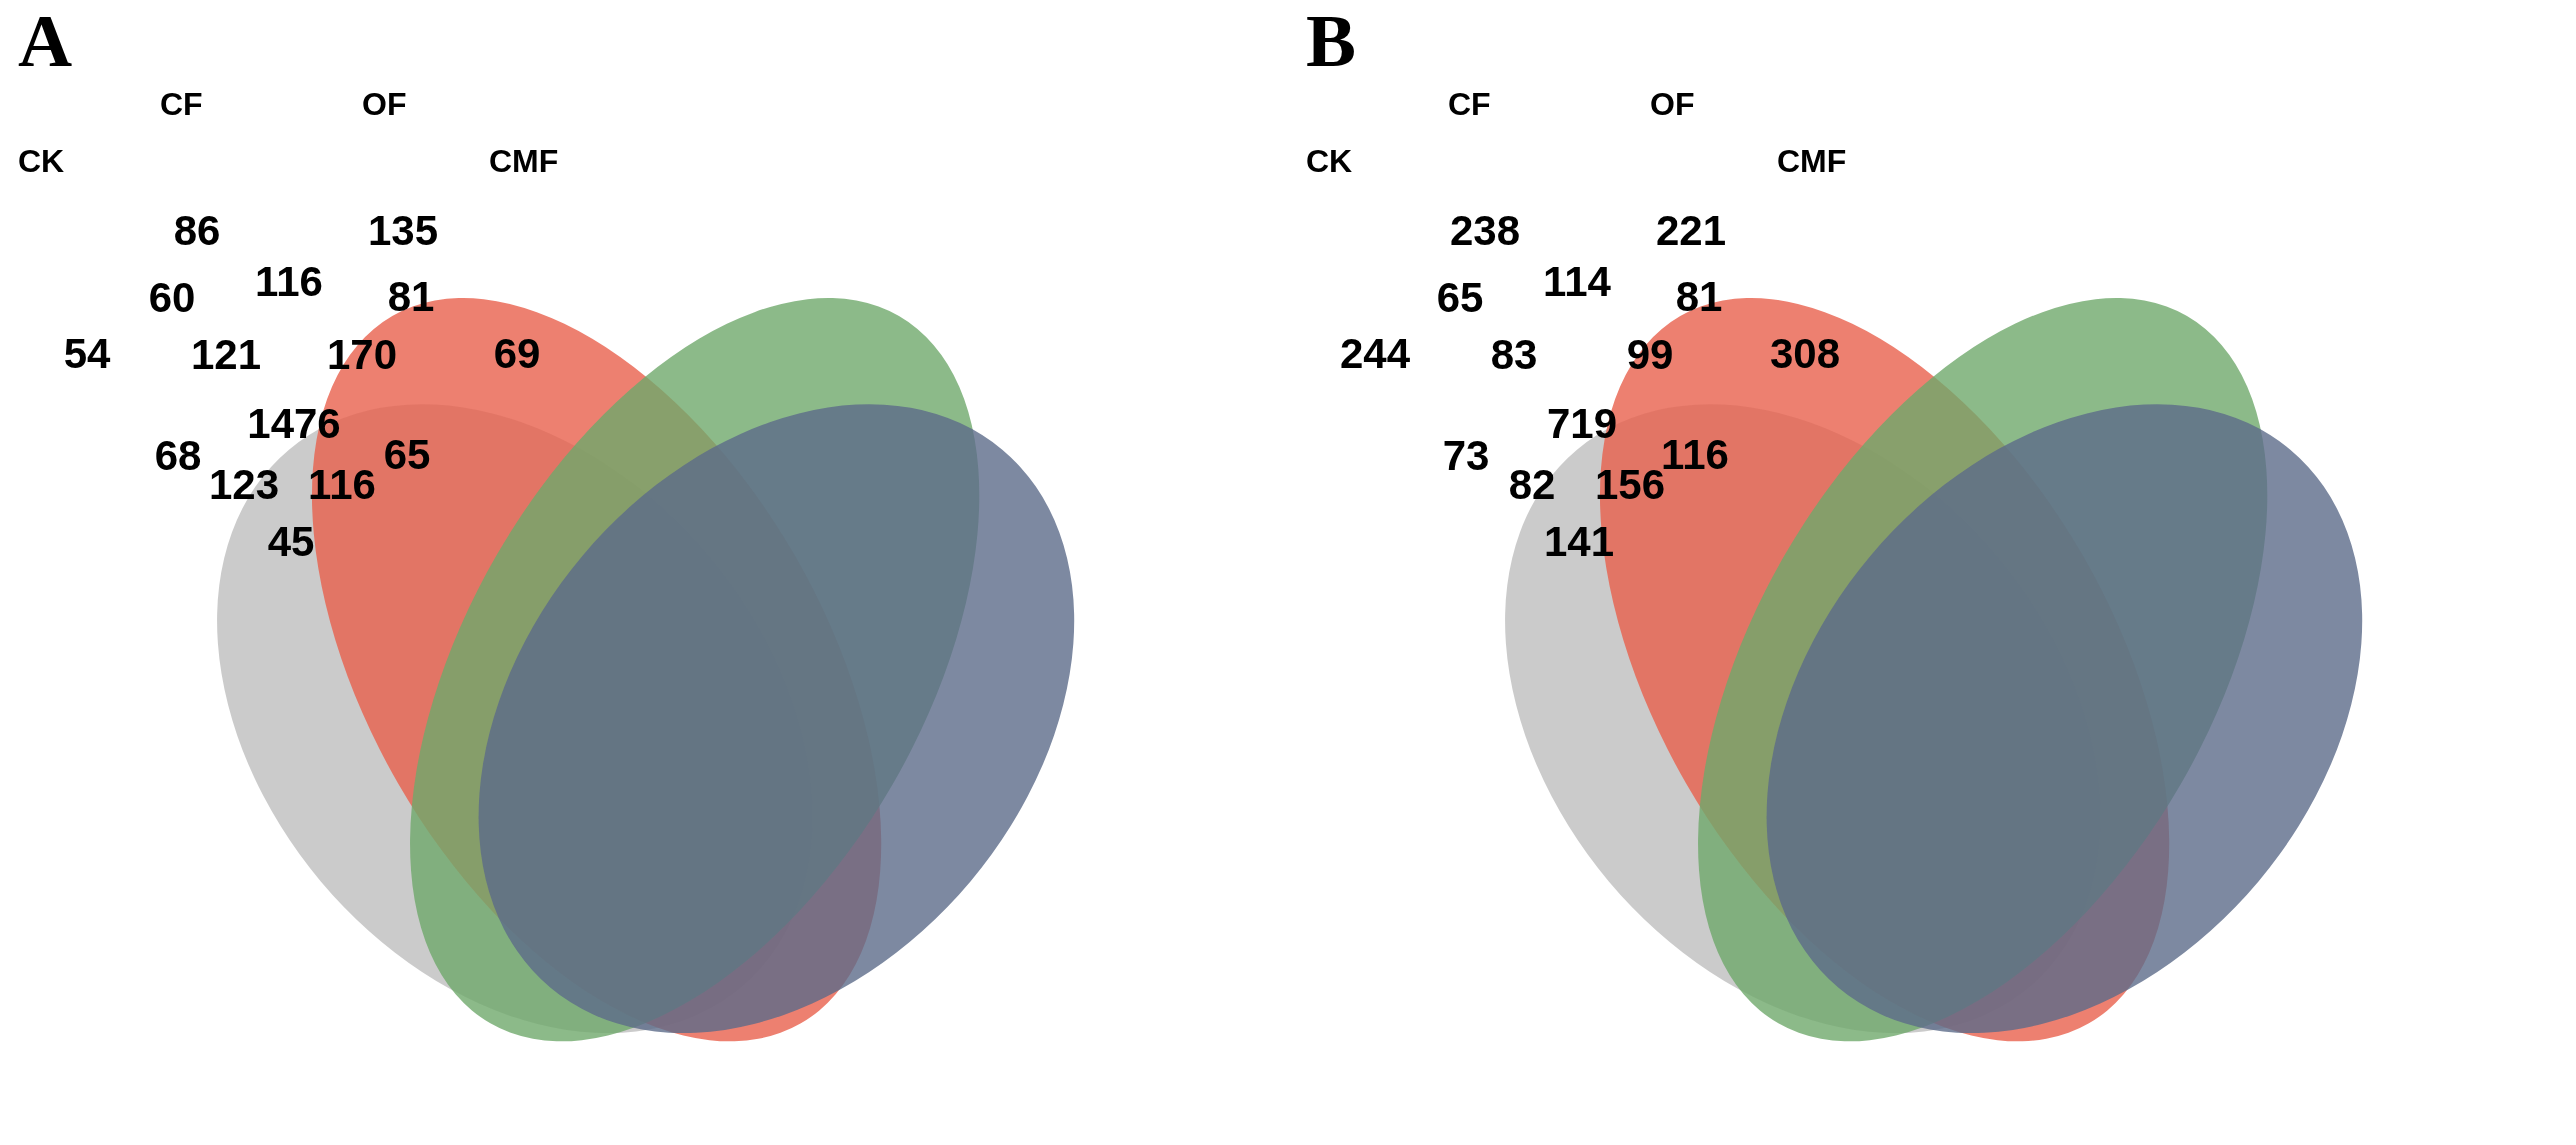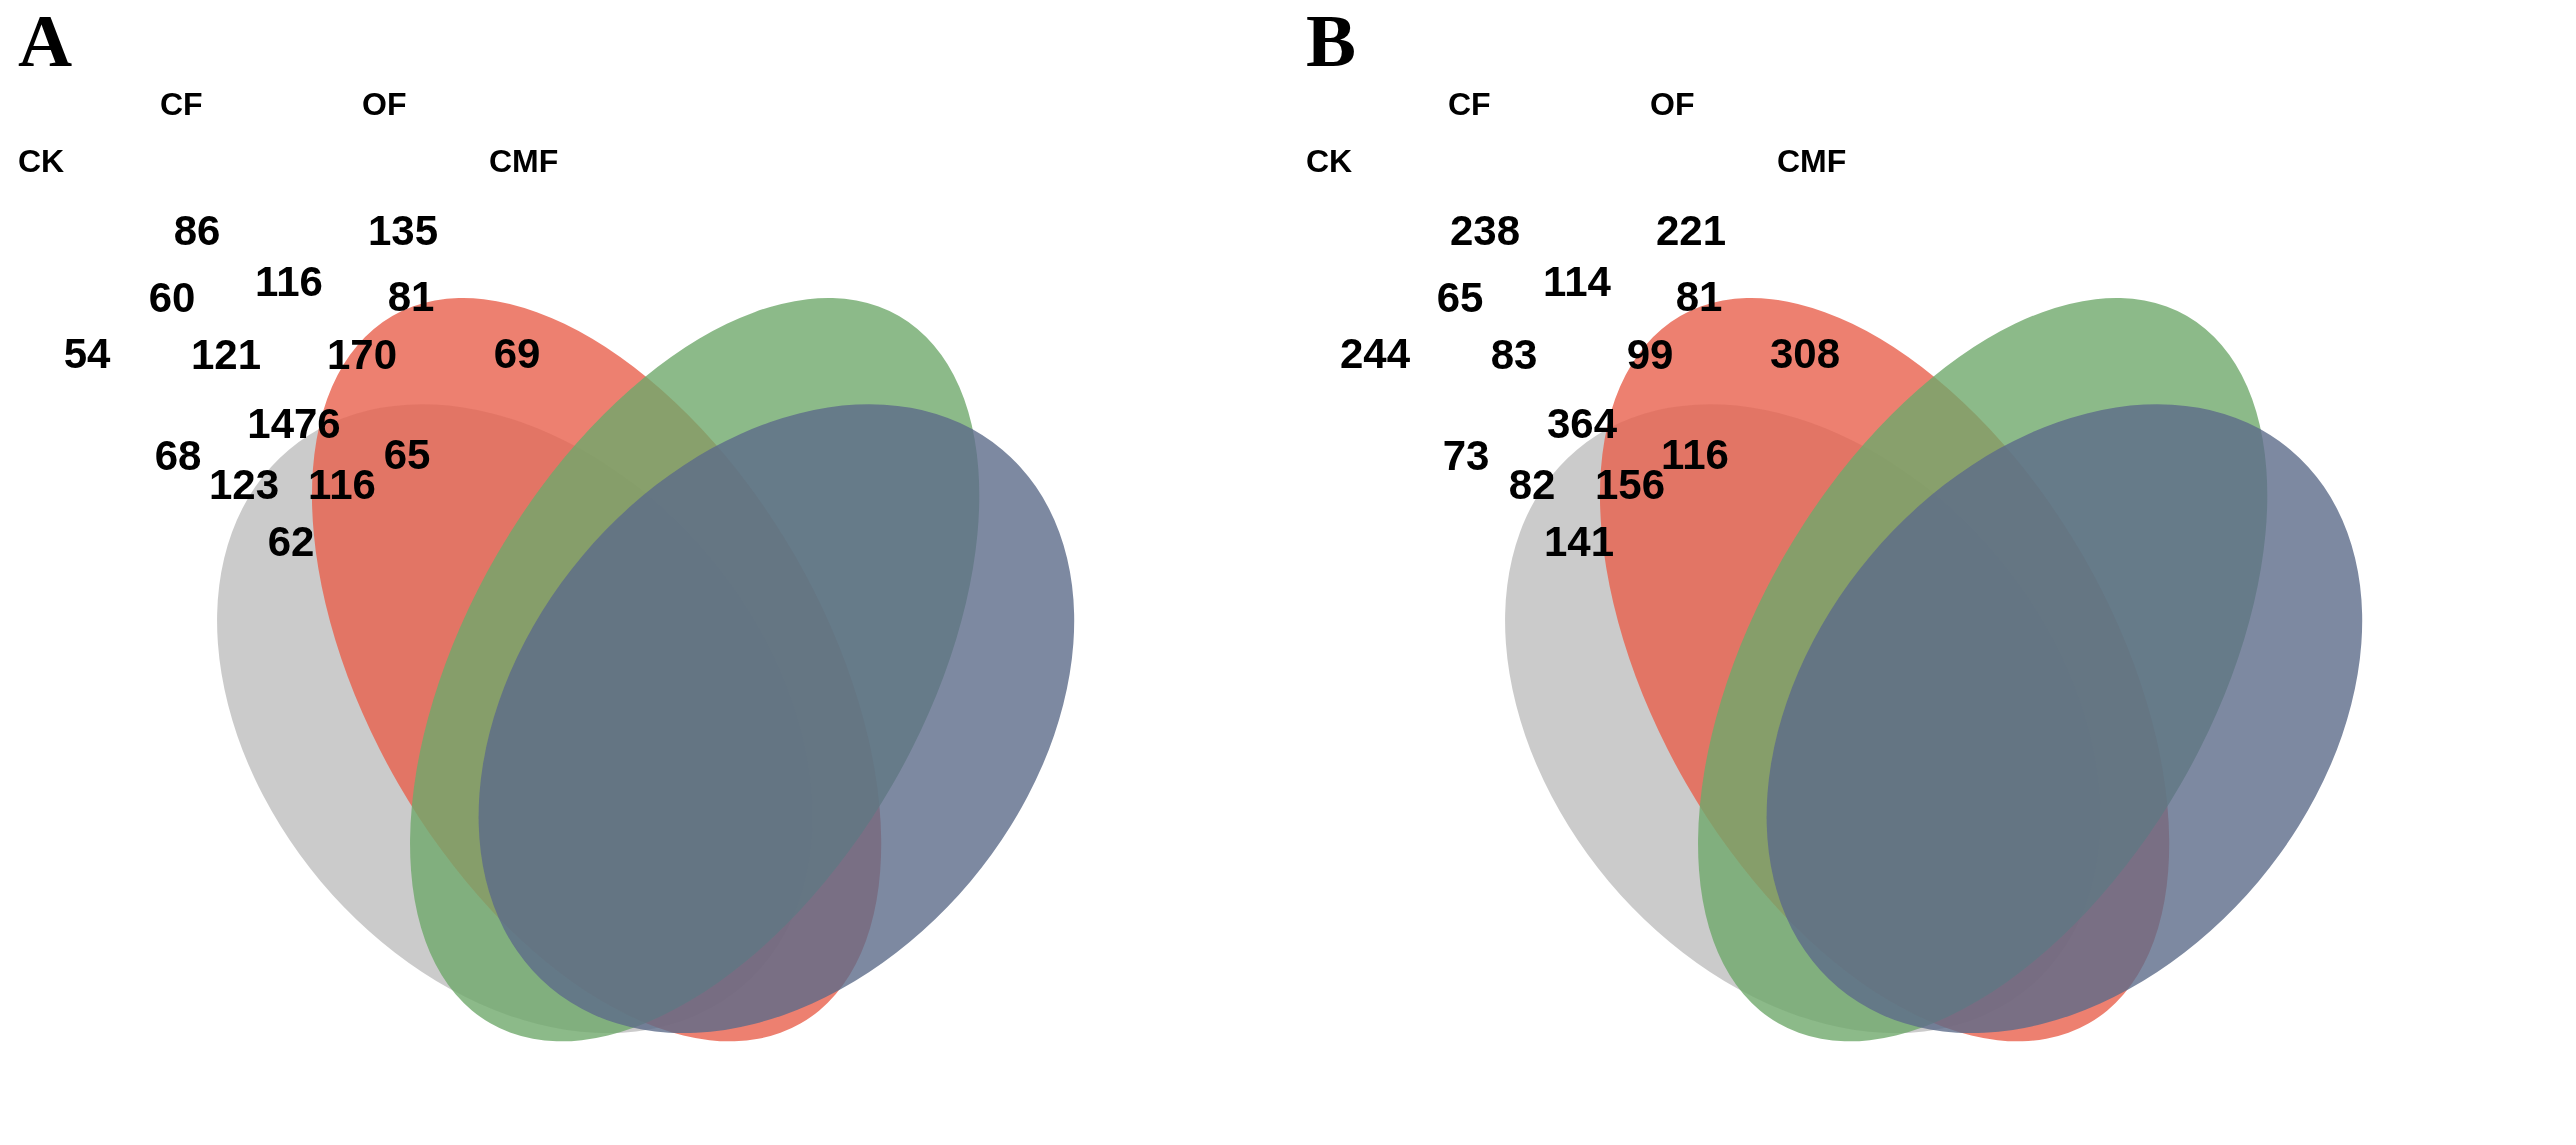--- a/index.html
+++ b/index.html
@@ -107,21 +107,21 @@
     <div class="count" style="left:172px;  top:251px;">60</div>
     <div class="count" style="left:289px;  top:235px;">116</div>
     <div class="count" style="left:411px;  top:250px;">81</div>
     <div class="count" style="left:226px;  top:308px;">121</div>
     <div class="count" style="left:362px;  top:308px;">170</div>
     <div class="count" style="left:294px;  top:377px;">1476</div>
     <div class="count" style="left:178px;  top:409px;">68</div>
     <div class="count" style="left:407px;  top:408px;">65</div>
     <div class="count" style="left:244px;  top:438px;">123</div>
     <div class="count" style="left:342px;  top:438px;">116</div>
-    <div class="count" style="left:291px;  top:495px;">62</div>
+    <div class="count" style="left:291px;  top:495px;">45</div>
   </div>
 </div>
 
 <div class="panel" id="panel-b">
 
   <div class="panel-letter">B</div>
 
   <div class="venn-stage">
     <svg class="venn-svg" viewBox="0 0 1576 1402" preserveAspectRatio="none">
       <g style="mix-blend-mode:multiply;">
@@ -139,21 +139,21 @@
 
     <div class="count" style="left:87px;  top:307px;">244</div>
     <div class="count" style="left:197px;  top:184px;">238</div>
     <div class="count" style="left:403px;  top:184px;">221</div>
     <div class="count" style="left:517px;  top:307px;">308</div>
     <div class="count" style="left:172px;  top:251px;">65</div>
     <div class="count" style="left:289px;  top:235px;">114</div>
     <div class="count" style="left:411px;  top:250px;">81</div>
     <div class="count" style="left:226px;  top:308px;">83</div>
     <div class="count" style="left:362px;  top:308px;">99</div>
-    <div class="count" style="left:294px;  top:377px;">364</div>
+    <div class="count" style="left:294px;  top:377px;">719</div>
     <div class="count" style="left:178px;  top:409px;">73</div>
     <div class="count" style="left:407px;  top:408px;">116</div>
     <div class="count" style="left:244px;  top:438px;">82</div>
     <div class="count" style="left:342px;  top:438px;">156</div>
     <div class="count" style="left:291px;  top:495px;">141</div>
   </div>
 </div>
 
 
 </body></html>

